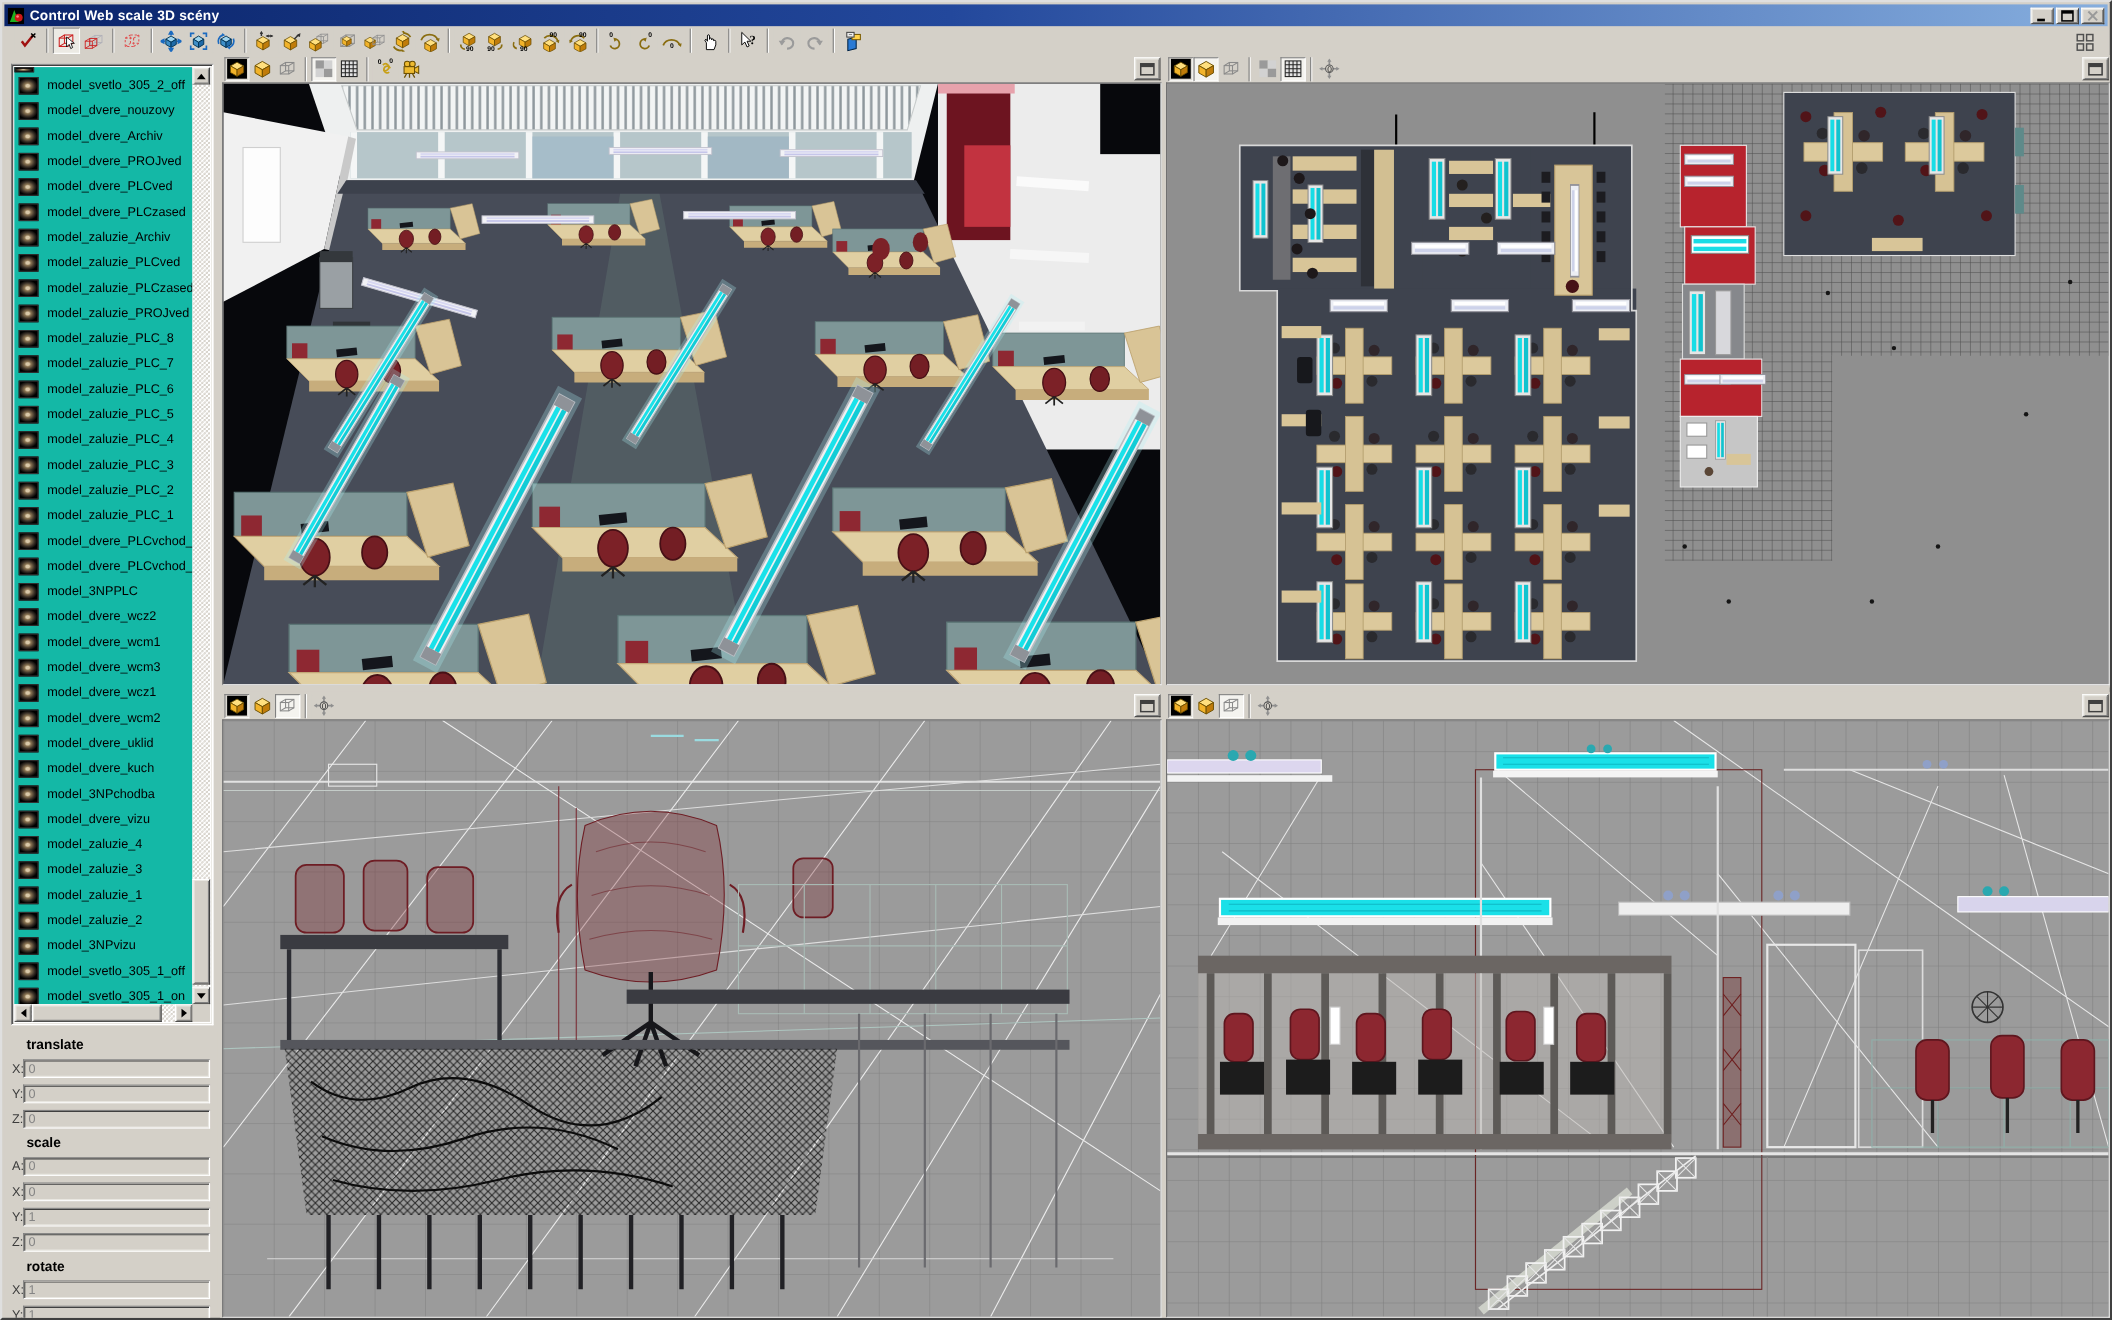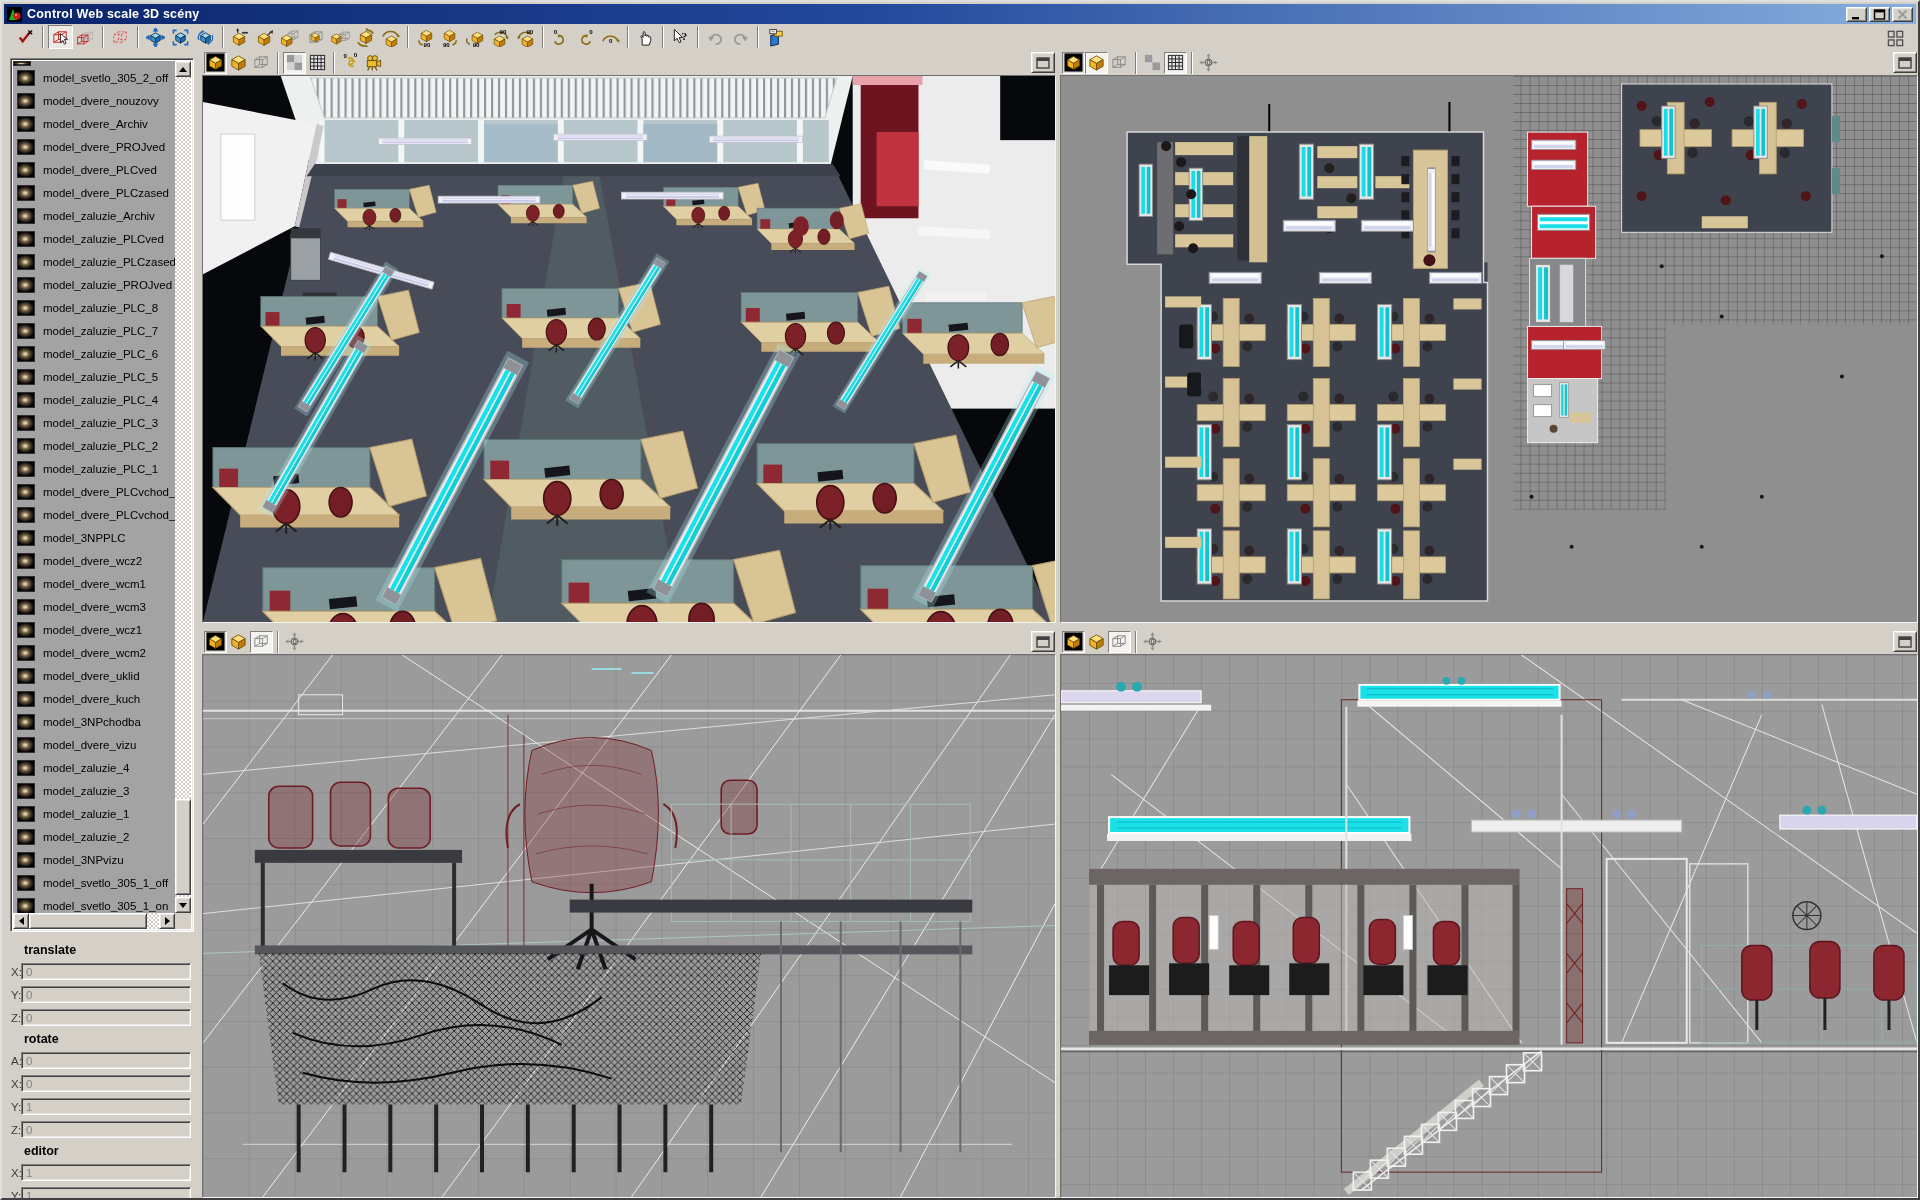--- a/index.html
+++ b/index.html
@@ -22,21 +22,21 @@
   
   .toolbar{position:absolute;left:2px;top:22px;right:2px;height:26px;background:#d4d0c8;
     display:flex;align-items:center;padding-left:9px;}
   .tb-btn{width:25px;height:24px;background:#d4d0c8;border:1px solid #d4d0c8;display:flex;align-items:center;justify-content:center;padding:0;margin:0;}
   .tb-btn.pressed,.tb-btn.selected{border-color:#808080 #fff #fff #808080;background:#eceae4;}
   .tb-sep{width:0;height:22px;border-left:1px solid #808080;border-right:1px solid #fff;margin:0 4px;}
   .layout-btn{position:absolute;right:4px;top:26px;width:38px;height:20px;background:#d4d0c8;border:1px solid #d4d0c8;display:flex;align-items:center;justify-content:center;padding:0;}
   
   .sidebar{position:absolute;left:2px;top:48px;width:196px;bottom:2px;background:#d4d0c8;}
   .listbox{position:absolute;left:6px;top:8px;width:184px;height:874px;background:#fff;}
-  .list-rows{position:absolute;left:2px;top:2px;right:18px;bottom:18px;overflow:hidden;background:#a3a3a3;}
+  .list-rows{position:absolute;left:2px;top:2px;right:18px;bottom:18px;overflow:hidden;background:#14b8a6;}
   .li-partial{height:5px;overflow:hidden;display:flex;}
   .li-partial .li-thumb{margin-top:0;height:5px;}
   .list-row{height:23px;display:flex;align-items:center;padding-left:4px;cursor:default;}
   .li-thumb{width:18px;height:16px;flex:0 0 18px;border:1px solid #303030;
     background:#000 radial-gradient(ellipse at 45% 50%, #d9c8a8 0 1.5px, #8a7452 3px, #3c3228 6px, #000 9px);}
   .li-label{margin-left:8px;font-size:11.5px;white-space:nowrap;}
   
   .checker{background:#fff;background-image:linear-gradient(45deg,#d4d0c8 25%,transparent 25%,transparent 75%,#d4d0c8 75%),linear-gradient(45deg,#d4d0c8 25%,transparent 25%,transparent 75%,#d4d0c8 75%);background-size:4px 4px;background-position:0 0,2px 2px;}
   .vsb{position:absolute;top:2px;right:2px;width:16px;bottom:18px;}
   .sb-btn{position:absolute;width:16px;height:16px;background:#d4d0c8;display:flex;align-items:center;justify-content:center;padding:0;}
@@ -662,40 +662,40 @@
           <div class="tr-row">
             <span class="tr-axis">Y:</span>
             <div class="tr-input in">0</div>
           </div>
           <div class="tr-row">
             <span class="tr-axis">Z:</span>
             <div class="tr-input in">0</div>
           </div>
         </div>
         <div class="tr-section">
-          <div class="tr-title">rotate</div>
+          <div class="tr-title">scale</div>
           <div class="tr-row">
             <span class="tr-axis">A:</span>
             <div class="tr-input in">0</div>
           </div>
           <div class="tr-row">
             <span class="tr-axis">X:</span>
             <div class="tr-input in">0</div>
           </div>
           <div class="tr-row">
             <span class="tr-axis">Y:</span>
             <div class="tr-input in">1</div>
           </div>
           <div class="tr-row">
             <span class="tr-axis">Z:</span>
             <div class="tr-input in">0</div>
           </div>
         </div>
         <div class="tr-section">
-          <div class="tr-title">editor</div>
+          <div class="tr-title">rotate</div>
           <div class="tr-row">
             <span class="tr-axis">X:</span>
             <div class="tr-input in">1</div>
           </div>
           <div class="tr-row">
             <span class="tr-axis">Y:</span>
             <div class="tr-input in">1</div>
           </div>
         </div>
       </div>

